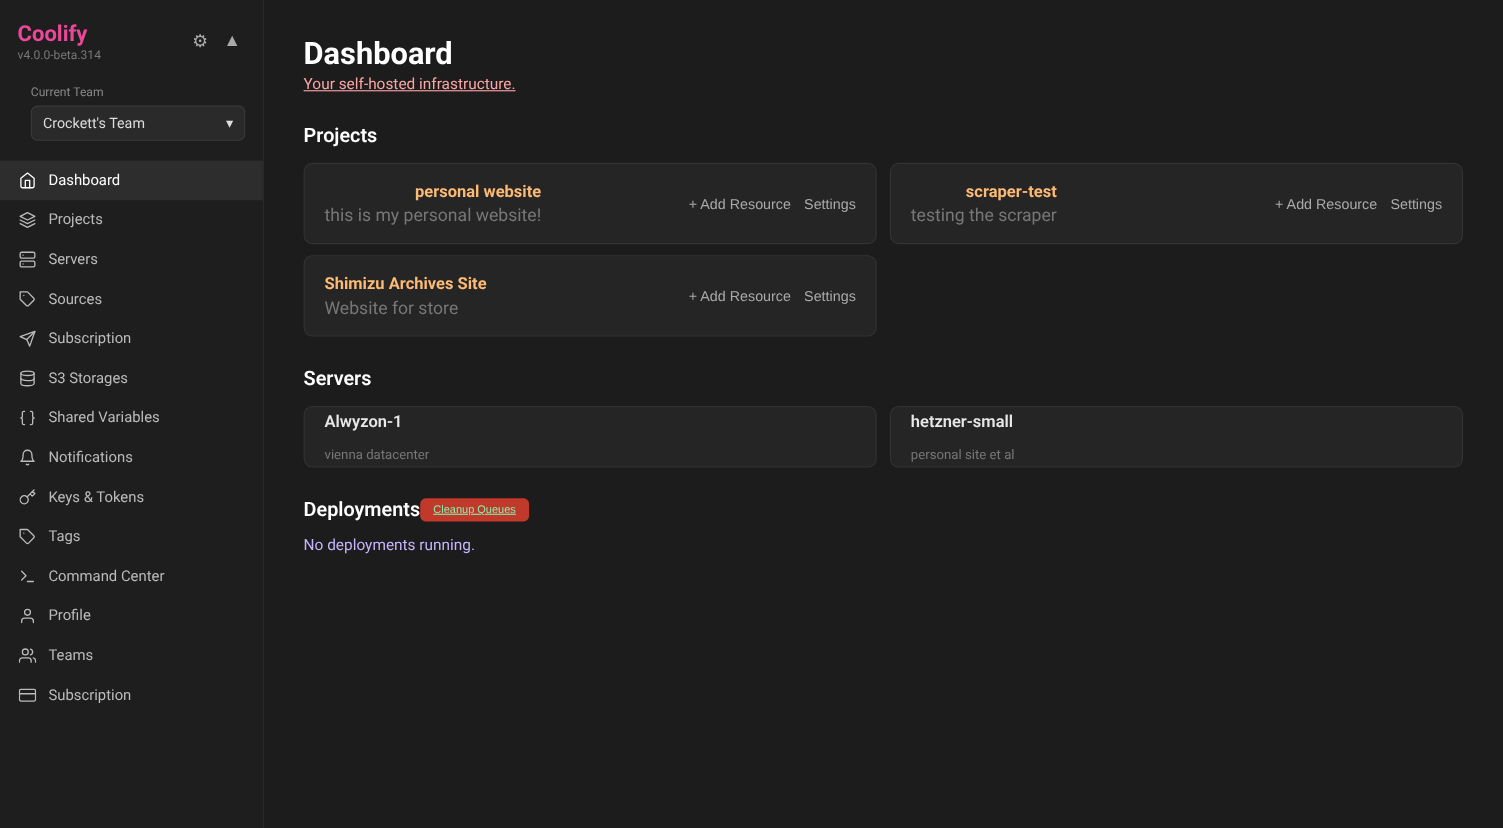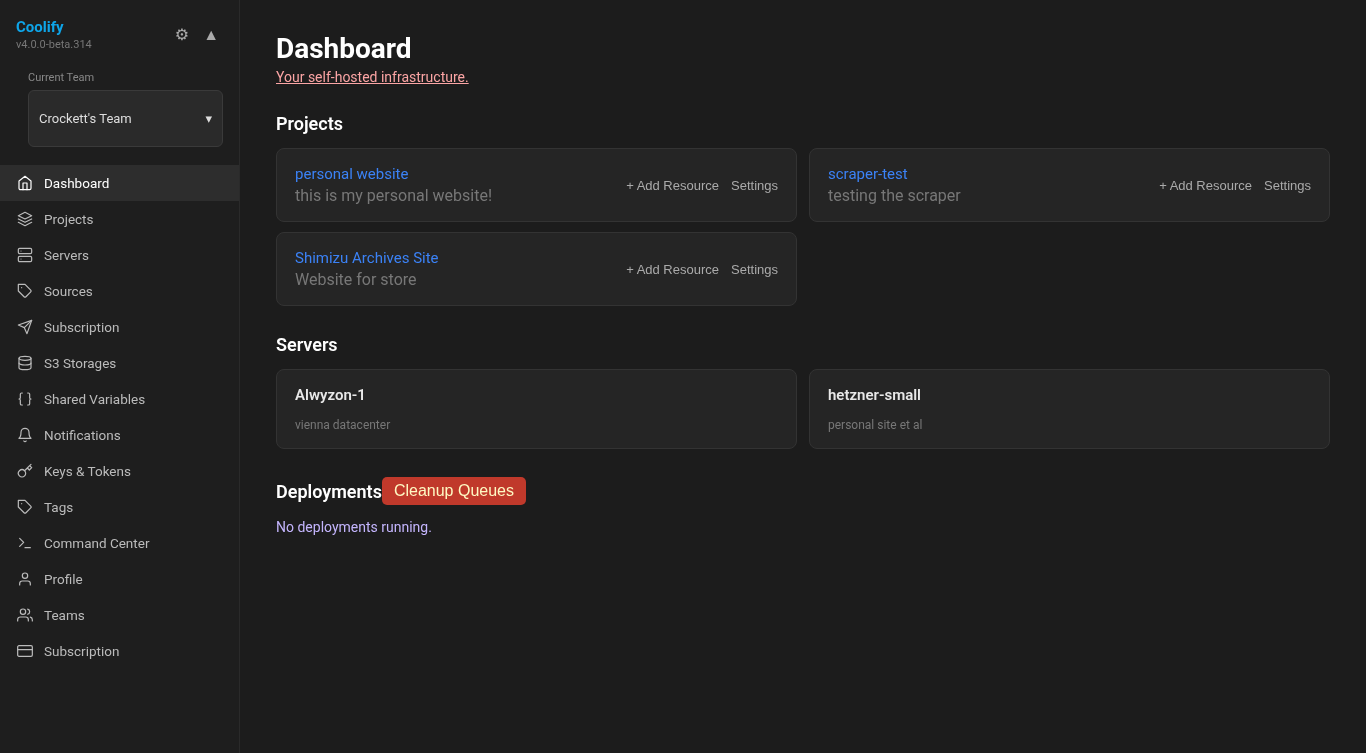--- a/index.html
+++ b/index.html
@@ -30,23 +30,23 @@
       align-items: center;
       justify-content: space-between;
     }
 
     .brand-area {
       display: flex;
       flex-direction: column;
     }
 
     .brand-name {
-      font-size: 15px;
+      font-size: 20px;
       font-weight: 700;
-      color: #0ea5e9;
+      color: #ec4899;
       line-height: 1.2;
     }
 
     .brand-version {
       font-size: 11px;
       color: #777;
       margin-top: 2px;
     }
 
     .header-icons {
@@ -76,21 +76,21 @@
       margin-bottom: 6px;
     }
 
     .team-selector {
       display: flex;
       align-items: center;
       justify-content: space-between;
       background: #2a2a2a;
       border: 1px solid #3a3a3a;
       border-radius: 6px;
-      padding: 20px 10px;
+      padding: 7px 10px;
       cursor: pointer;
       color: #ddd;
       font-size: 13px;
     }
 
     .nav-section {
       flex: 1;
       padding: 4px 0;
     }
 
@@ -176,22 +176,23 @@
       transition: border-color 0.15s;
     }
 
     .card-info {
       display: flex;
       flex-direction: column;
     }
 
     .card-name {
       font-size: 15px;
-      font-weight: 400;
-      color: #3b82f6;
+      font-weight: 700;
+      color: #fdba74;
+      text-align: right;
     }
 
     .card-desc {
       font-size: 16px;
       color: #777;
       margin-top: 3px;
     }
 
     .card-actions {
       display: flex;
@@ -212,21 +213,21 @@
       display: grid;
       grid-template-columns: 1fr 1fr;
       gap: 12px;
       margin-bottom: 28px;
     }
 
     .server-card {
       background: #252525;
       border: 1px solid #333;
       border-radius: 8px;
-      padding: 16px 18px;
+      padding: 4px 18px;
       cursor: pointer;
       transition: border-color 0.15s;
     }
 
     .server-name {
       font-size: 15px;
       font-weight: 600;
       color: #e8e8e8;
     }
 
@@ -243,27 +244,28 @@
     }
 
     .deployments-title {
       font-size: 18px;
       font-weight: 600;
       color: #ffffff;
     }
 
     .cleanup-btn {
       background: #c0392b;
-      color: #fef9c3;
+      color: #86efac;
       border: none;
       border-radius: 5px;
       padding: 5px 12px;
-      font-size: 16px;
+      font-size: 10px;
       cursor: pointer;
       font-weight: 500;
+      text-decoration: underline;
     }
 
     .no-deployments {
       font-size: 14px;
       color: #c4b5fd;
     }
 
     
     .nav-icon svg {
       width: 16px;

